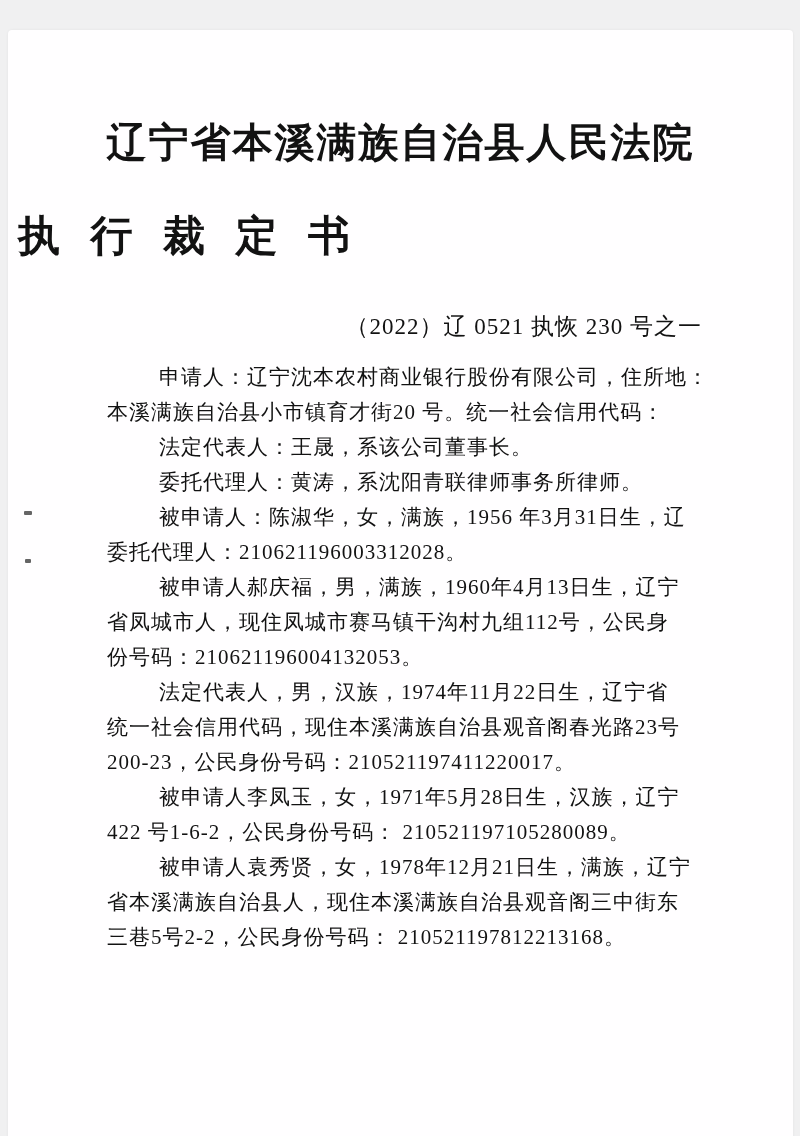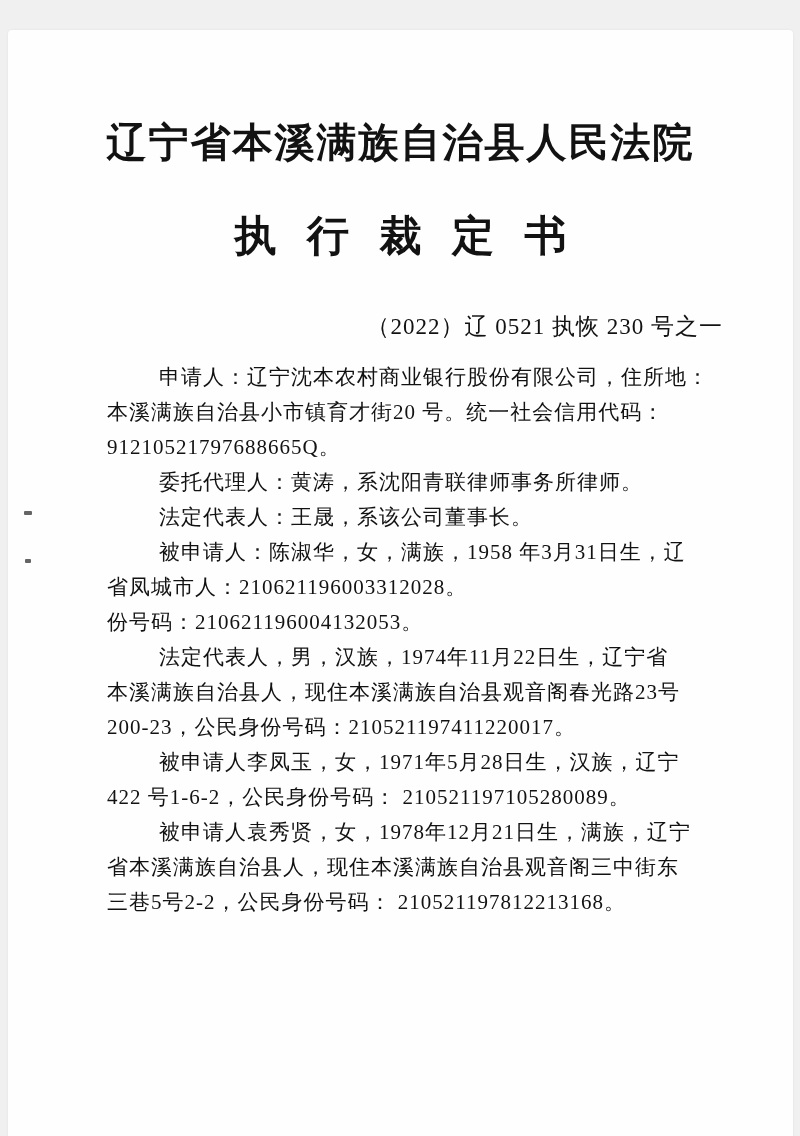--- a/index.html
+++ b/index.html
@@ -37,34 +37,33 @@
     font-weight: bold;
     letter-spacing: 2px;
     white-space: nowrap;
   }
   .doctitle {
     position: absolute;
     top: 178px;
     left: 0;
     width: 100%;
     margin: 0;
-    text-align: center;
     font-size: 42px;
     font-weight: bold;
     letter-spacing: 10px;
     text-indent: 10px; 
     white-space: nowrap;
   }
   .caseno {
     position: absolute;
     top: 281px;
     left: 0;
     width: 785px;
     box-sizing: border-box;
-    padding-right: 70px;
+    padding-right: 91px;
     text-align: right;
     font-size: 23px;
     letter-spacing: 1px;
     white-space: nowrap;
   }
   .bodytext {
     position: absolute;
     top: 330px;
     left: 99px;
     width: 640px;
@@ -97,28 +96,29 @@
 
   <h1 class="court">辽宁省本溪满族自治县人民法院</h1>
 
   <h2 class="doctitle">执  行  裁  定  书</h2>
 
   <div class="caseno">（2022）辽 0521 执恢 230 号之一</div>
 
   <div class="bodytext">
       <div class="line first">申请人：辽宁沈本农村商业银行股份有限公司，住所地：</div>
       <div class="line">本溪满族自治县小市镇育才街20 号。统一社会信用代码：</div>
-      <div class="line">91210521797688665Q。</div>
+      <div class="line first">法定代表人：王晟，系该公司董事长。</div>
       <div class="line first">委托代理人：黄涛，系沈阳青联律师事务所律师。</div>
-      <div class="line first">法定代表人：王晟，系该公司董事长。</div>
-      <div class="line first">被申请人：陈淑华，女，满族，1958 年3月31日生，辽</div>
-      <div class="line">省凤城市人：210621196003312028。</div>
+      <div class="line first">被申请人：陈淑华，女，满族，1956 年3月31日生，辽</div>
+      <div class="line">委托代理人：210621196003312028。</div>
+      <div class="line first">被申请人郝庆福，男，满族，1960年4月13日生，辽宁</div>
+      <div class="line">省凤城市人，现住凤城市赛马镇干沟村九组112号，公民身</div>
       <div class="line">份号码：210621196004132053。</div>
       <div class="line first">法定代表人，男，汉族，1974年11月22日生，辽宁省</div>
-      <div class="line">本溪满族自治县人，现住本溪满族自治县观音阁春光路23号</div>
+      <div class="line">统一社会信用代码，现住本溪满族自治县观音阁春光路23号</div>
       <div class="line">200-23，公民身份号码：210521197411220017。</div>
       <div class="line first">被申请人李凤玉，女，1971年5月28日生，汉族，辽宁</div>
       <div class="line">422 号1-6-2，公民身份号码：  210521197105280089。</div>
       <div class="line first">被申请人袁秀贤，女，1978年12月21日生，满族，辽宁</div>
       <div class="line">省本溪满族自治县人，现住本溪满族自治县观音阁三中街东</div>
       <div class="line">三巷5号2-2，公民身份号码：  210521197812213168。</div>
     </div>
 </div>
 
 </body></html>

